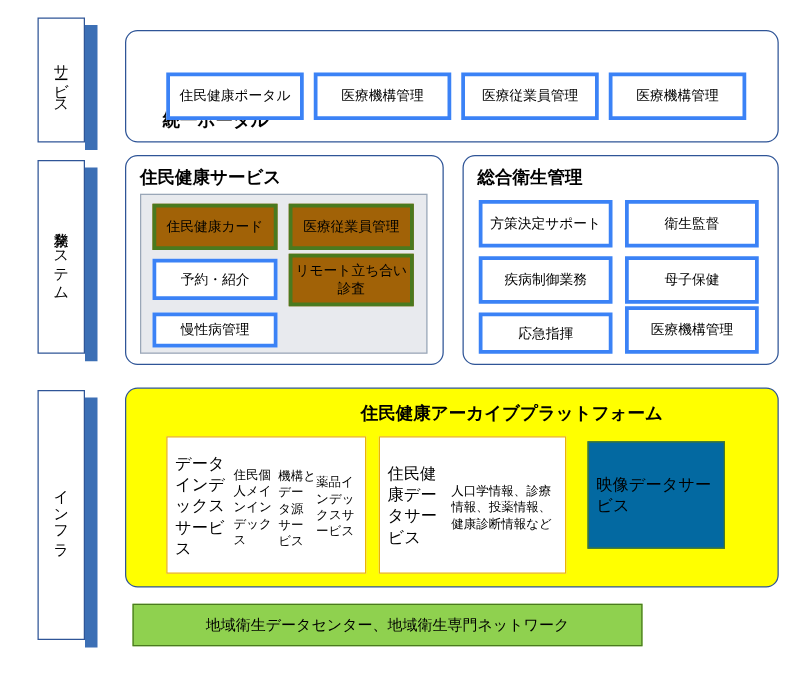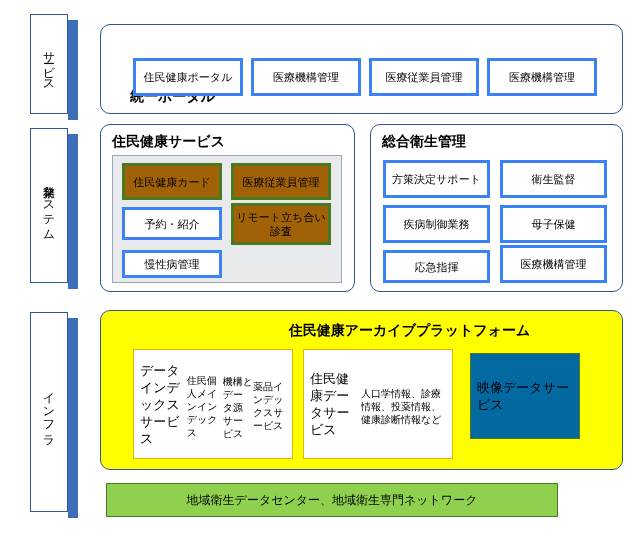--- a/index.html
+++ b/index.html
@@ -189,15 +189,15 @@
 
   <div class="cell-col" style="left:303px; top:349px; width:150px; height:110px;">
     <div class="hdr">住民健康データサービス</div>
     <div class="sub">人口学情報、診療情報、投薬情報、健康診断情報など</div>
   </div>
 
   <div class="cell-col green2" style="left:470px; top:353px; width:110px; height:86px;">
     <div class="hdr">映像データサービス</div>
   </div>
 
-  <div class="bottom-bar" style="left:106px; top:483px; width:452px; height:34px;">地域衛生データセンター、地域衛生専門ネットワーク</div>
+  <div class="bottom-bar" style="left:106px; top:483px; width:408px; height:34px;">地域衛生データセンター、地域衛生専門ネットワーク</div>
 
 </div>
 
 </body></html>

